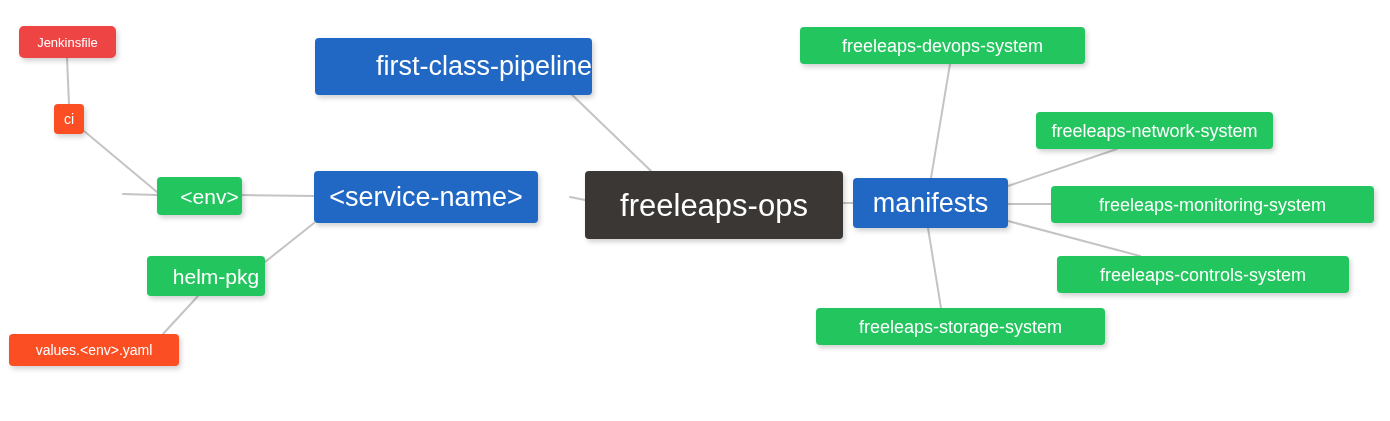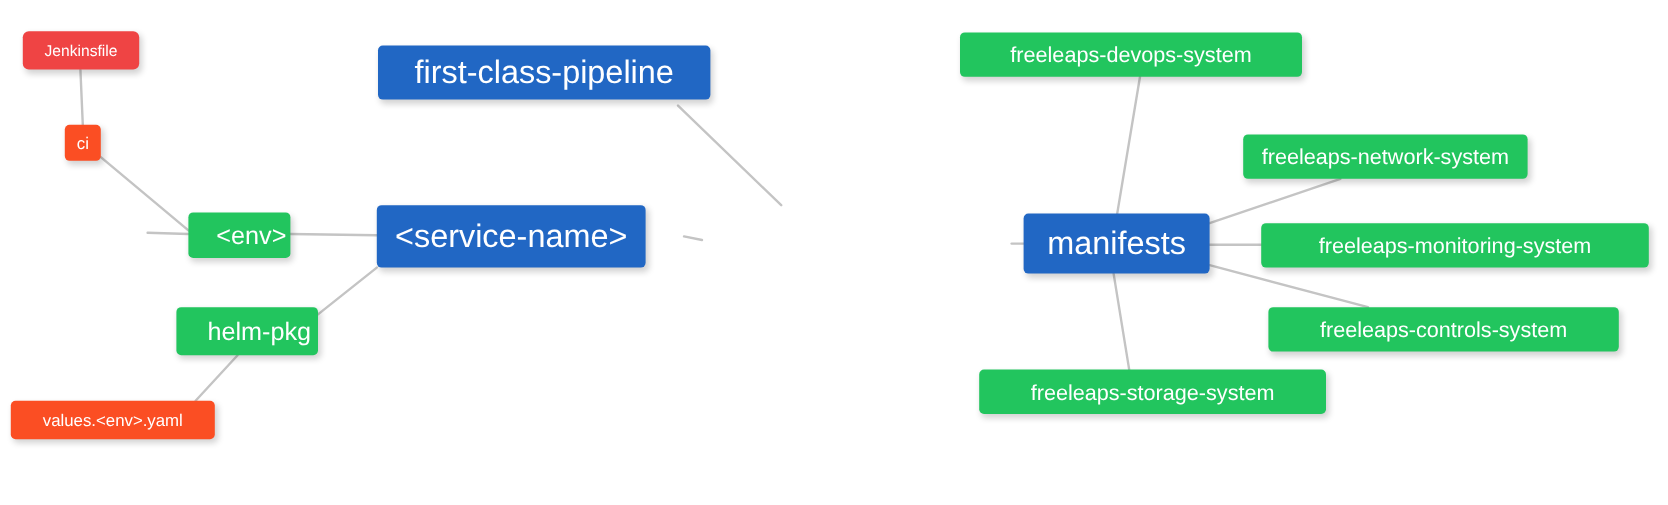--- a/index.html
+++ b/index.html
@@ -88,24 +88,27 @@
       <polyline class="edge" points="565,88 651,171"></polyline>
       <polyline class="edge" points="843,203 853,203"></polyline>
       <polyline class="edge" points="931,178 950,64"></polyline>
       <polyline class="edge" points="1008,186 1117,149"></polyline>
       <polyline class="edge" points="1008,204 1051,204"></polyline>
       <polyline class="edge" points="1008,221 1140,256"></polyline>
       <polyline class="edge" points="928,228 941,308"></polyline>
     </svg>
 
   <div id="node-layer">
+      <div class="node role-root size-xl" style="left: 585px; top: 171px; width: 258px; height: 68px;">
+        <span class="node-label">freeleaps-ops</span>
+      </div>
       <div class="node role-blue size-lg" style="left: 314px; top: 171px; width: 224px; height: 52px;">
         <span class="node-label">&lt;service-name&gt;</span>
       </div>
-      <div class="node role-blue size-lg" style="left: 315px; top: 38px; width: 277px; height: 45px;">
+      <div class="node role-blue size-lg" style="left: 315px; top: 38px; width: 277px; height: 57px; justify-content: flex-end;">
         <span class="node-label">first-class-pipeline</span>
       </div>
       <div class="node role-blue size-lg" style="left: 853px; top: 178px; width: 155px; height: 50px;">
         <span class="node-label">manifests</span>
       </div>
       <div class="node role-green size-md" style="left: 157px; top: 177px; width: 85px; height: 38px;">
         <span class="node-label">&lt;env&gt;</span>
       </div>
       <div class="node role-green size-md" style="left: 147px; top: 256px; width: 118px; height: 40px;">
         <span class="node-label">helm-pkg</span>

